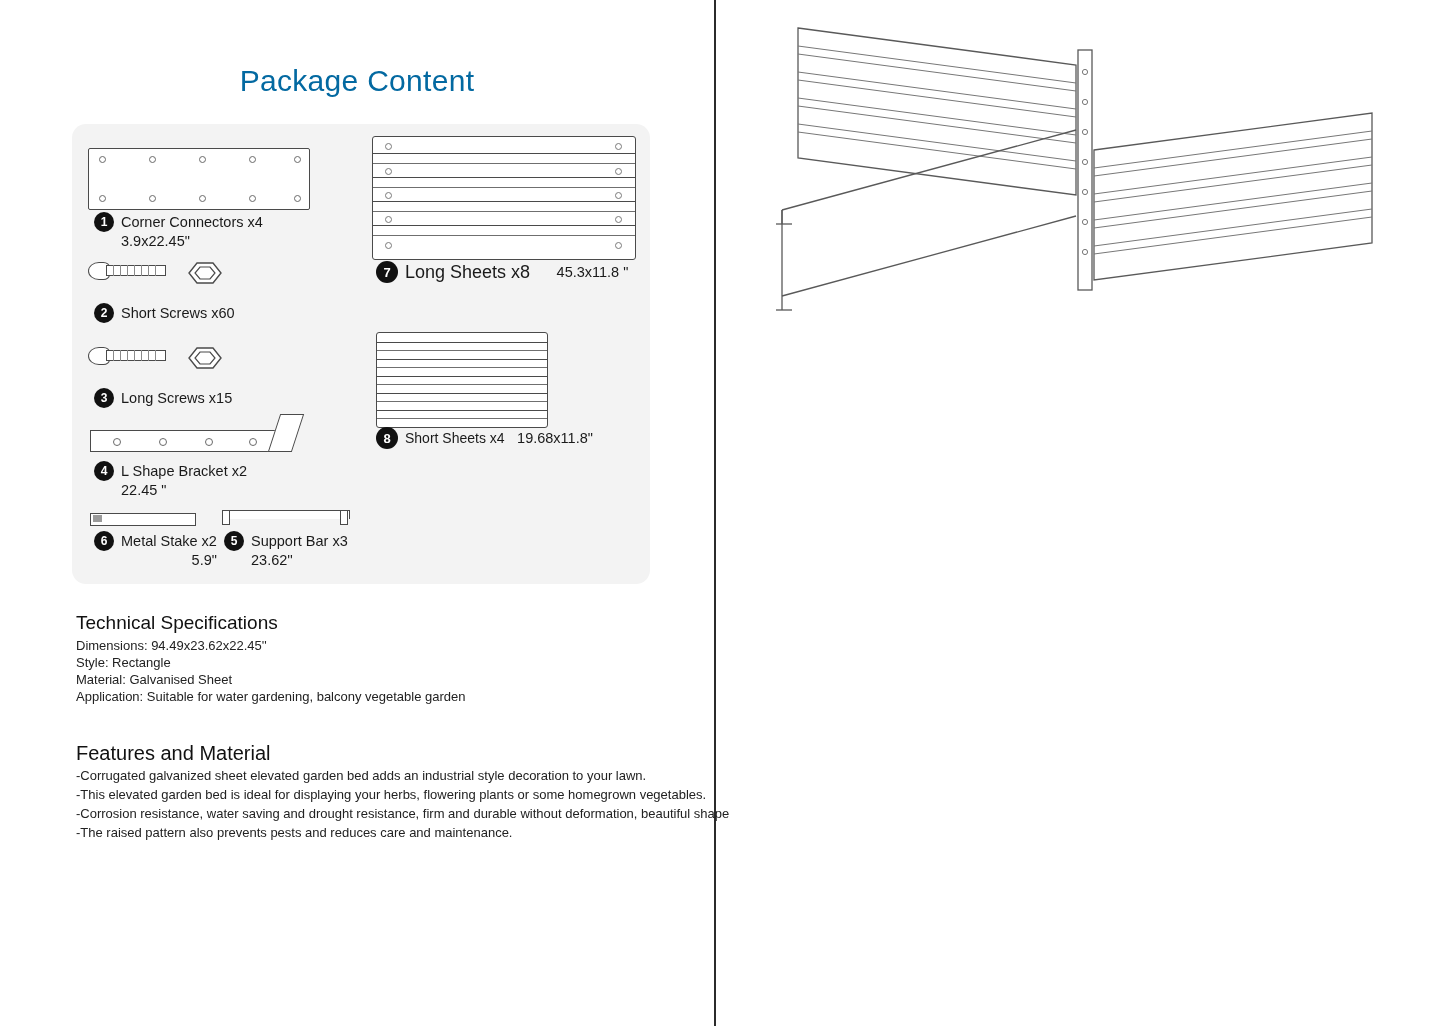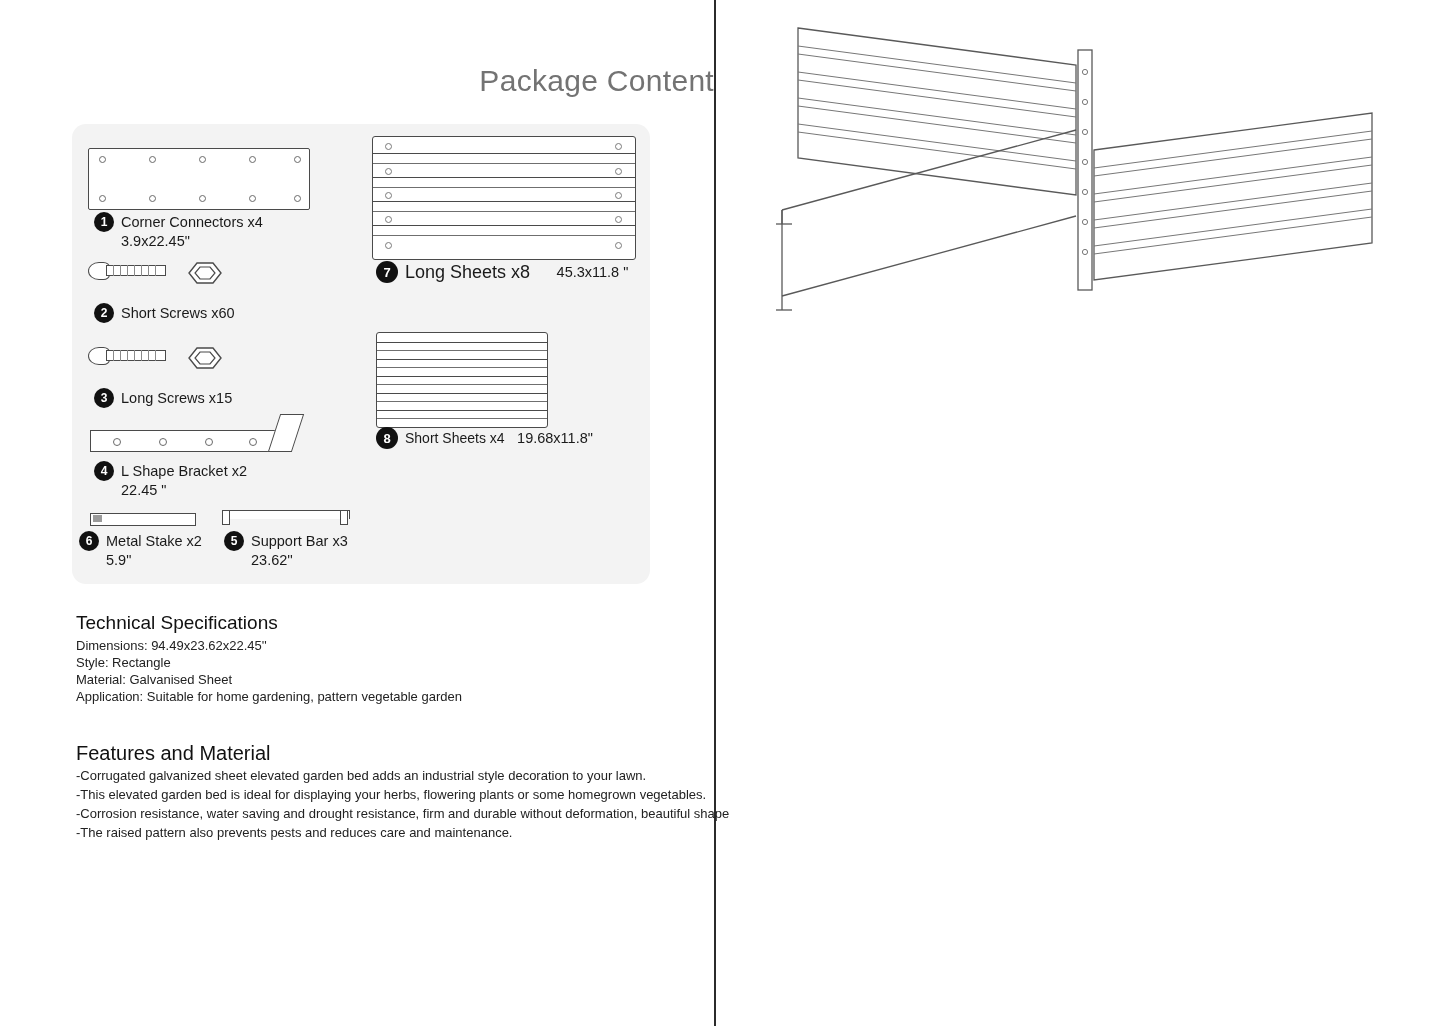--- a/index.html
+++ b/index.html
@@ -16,22 +16,22 @@
   .left{
     position:relative;
     width:716px;height:1026px;
     border-right:2px solid #2b2b2b;
     box-sizing:border-box;
   }
   .left-inner{position:absolute;left:0;top:0;width:714px;height:1026px;}
 
   .title{
     position:absolute;left:0;top:64px;width:714px;
-    text-align:right;
-    font-size:30px;font-weight:400;color:#737373;
+    text-align:center;
+    font-size:30px;font-weight:400;color:#0369a1;
     letter-spacing:0.3px;
   }
 
   .parts-box{
     position:absolute;left:72px;top:124px;
     width:578px;height:460px;
     background:#f3f3f3;
     border-radius:14px;
   }
 
@@ -226,21 +226,21 @@
           <div class="h" style="left:158px"></div>
         </div>
         <div class="foot"></div>
       </div>
       <div class="item" style="left:94px;top:461px;">
         <span class="num">4</span><span class="label">L Shape Bracket x2</span>
         <div style="margin-left:27px;margin-top:1px;font-size:14.5px">22.45 "</div>
       </div>
 
       <div class="stake" style="left:90px;top:513px;"></div>
-      <div class="item" style="left:79px;top:531px;">
+      <div class="item" style="left:94px;top:531px;text-align:right;">
         <span class="num">6</span><span class="label">Metal Stake x2</span>
         <div style="margin-left:27px;margin-top:1px;font-size:14.5px">5.9"</div>
       </div>
 
       <div class="sbar" style="left:222px;top:510px;">
         <div class="top"></div>
           <div class="l"></div>
           <div class="r"></div>
       </div>
       <div class="item" style="left:224px;top:531px;">
@@ -287,21 +287,21 @@
       </div>
       <div class="item" style="left:376px;top:427px;">
         <span class="num big">8</span><span class="label" style="font-size:14px">Short Sheets x4</span>
         <span class="label" style="margin-left:8px;font-size:14.5px">19.68x11.8"</span>
       </div>
 
       <div class="sect-title" style="left:76px;top:612px;">Technical Specifications</div>
       <div class="sect-line" style="left:76px;top:637px;">Dimensions: 94.49x23.62x22.45''</div>
       <div class="sect-line" style="left:76px;top:654px;">Style: Rectangle</div>
       <div class="sect-line" style="left:76px;top:671px;">Material: Galvanised Sheet</div>
-      <div class="sect-line" style="left:76px;top:688px;">Application: Suitable for home gardening, pattern vegetable garden</div>
+      <div class="sect-line" style="left:76px;top:688px;">Application: Suitable for water gardening, balcony vegetable garden</div>
 
       <div class="sect-title" style="left:76px;top:742px;font-size:20px;font-weight:400">Features and Material</div>
       <div class="bullets" style="left:76px;top:766px;">
         <div>-Corrugated galvanized sheet elevated garden bed adds an industrial style decoration to your lawn.</div>
         <div>-This elevated garden bed is ideal for displaying your herbs, flowering plants or some homegrown vegetables.</div>
         <div>-Corrosion resistance, water saving and drought resistance, firm and durable without deformation, beautiful shape</div>
         <div>-The raised pattern also prevents pests and reduces care and maintenance.</div>
       </div>
 
     </div>

